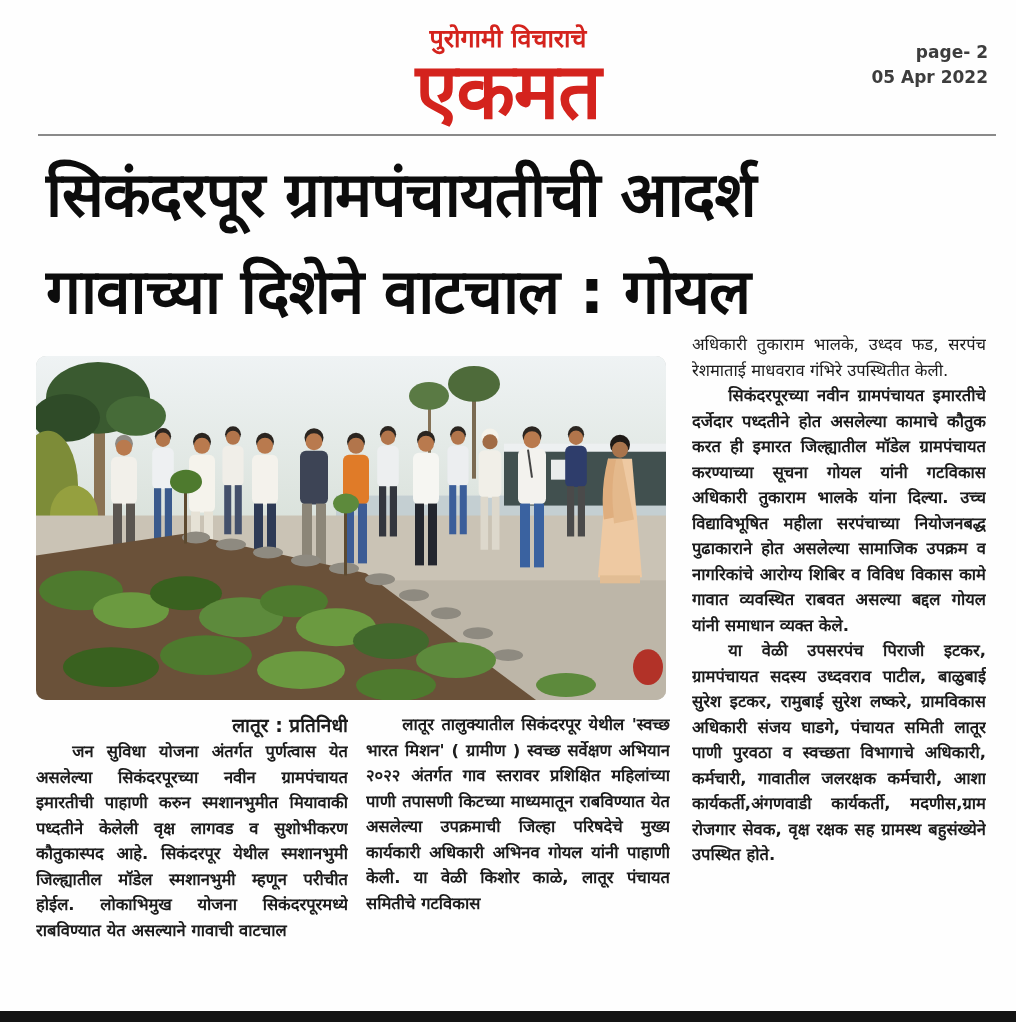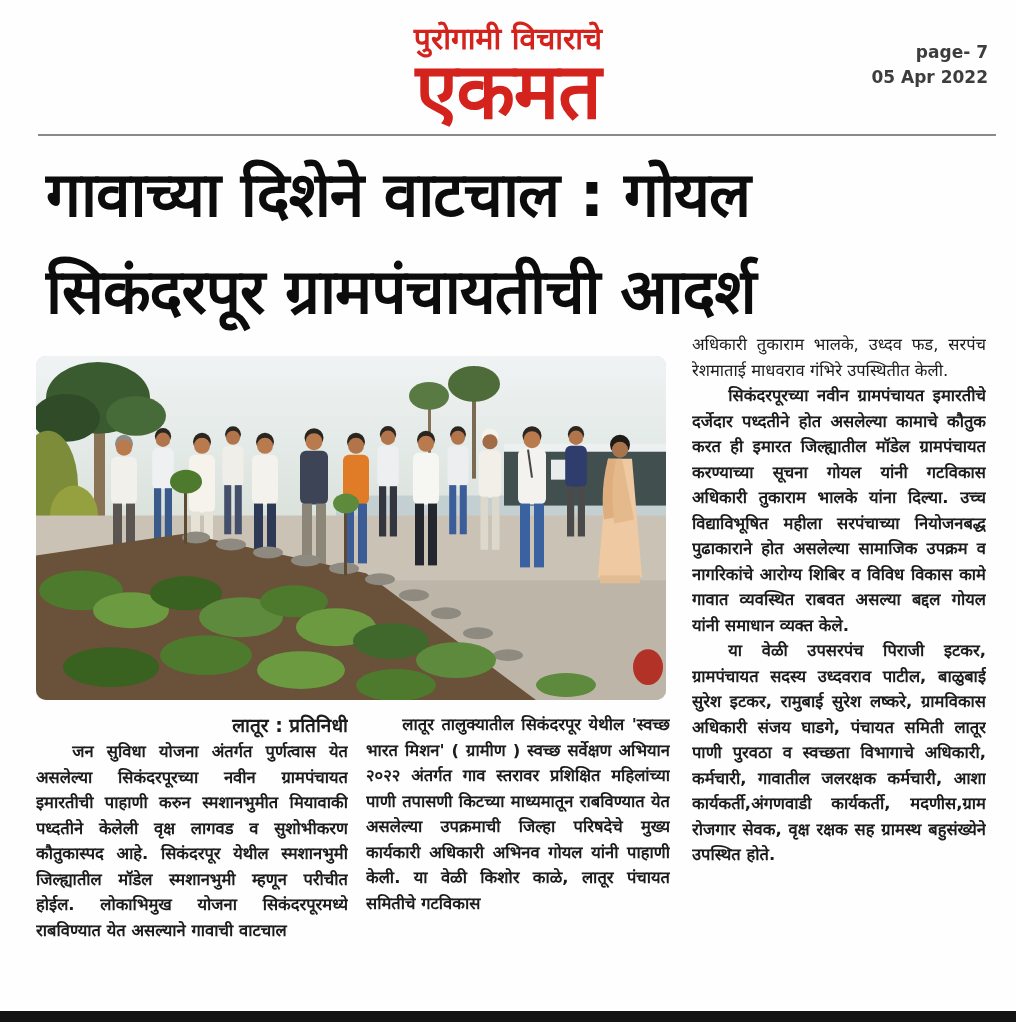--- a/index.html
+++ b/index.html
@@ -4,21 +4,21 @@
 <style>
   html,body{margin:0;padding:0;background:#e9e9e9;}
   .page{
     position:relative;width:1016px;height:1024px;margin:0 auto;
     background:#fefefe;overflow:hidden;
     font-family:"DejaVu Sans",sans-serif;
   }
   
   .masthead{position:absolute;top:24px;left:0;width:100%;text-align:center;}
   .masthead .tagline{
-    font-size:30px;font-weight:bold;color:#d4231d;letter-spacing:0px;line-height:30px;
+    font-size:25px;font-weight:bold;color:#d4231d;letter-spacing:0px;line-height:30px;
   }
   .masthead .title{
     font-size:76px;font-weight:bold;color:#d4231d;line-height:74px;
     letter-spacing:-1px;transform:scaleY(1.02);
   }
   .pageinfo{
     position:absolute;top:40px;right:28px;text-align:right;
     color:#3d3d3d;font-size:17px;font-weight:bold;line-height:25px;
   }
   .rule{
@@ -54,28 +54,28 @@
 </head>
 <body>
 
 <div class="page">
 
   <div class="masthead">
     <div class="tagline">पुरोगामी विचाराचे</div>
     <div class="title">एकमत</div>
   </div>
   <div class="pageinfo">
-    <div>page- 7</div>
+    <div>page- 2</div>
     <div>05 Apr 2022</div>
   </div>
   <div class="rule"></div>
 
   <div class="headline">
+    <div>सिकंदरपूर ग्रामपंचायतीची आदर्श</div>
     <div>गावाच्या दिशेने वाटचाल : गोयल</div>
-    <div>सिकंदरपूर ग्रामपंचायतीची आदर्श</div>
   </div>
 
   <div class="photo" title="लोकप्रतिनिधी व अधिकारी स्मशानभूमीतील मियावाकी वृक्ष लागवडीची पाहाणी करताना — white-clad villagers, officers and a woman in a peach saree standing beside a green plantation bed">
     <svg viewBox="0 0 630 345" preserveAspectRatio="none">
       <defs>
         <linearGradient id="sky" x1="0" y1="0" x2="0" y2="1">
           <stop offset="0" stop-color="#eff3f4"></stop>
           <stop offset="1" stop-color="#d9e1da"></stop>
         </linearGradient>
       </defs>

